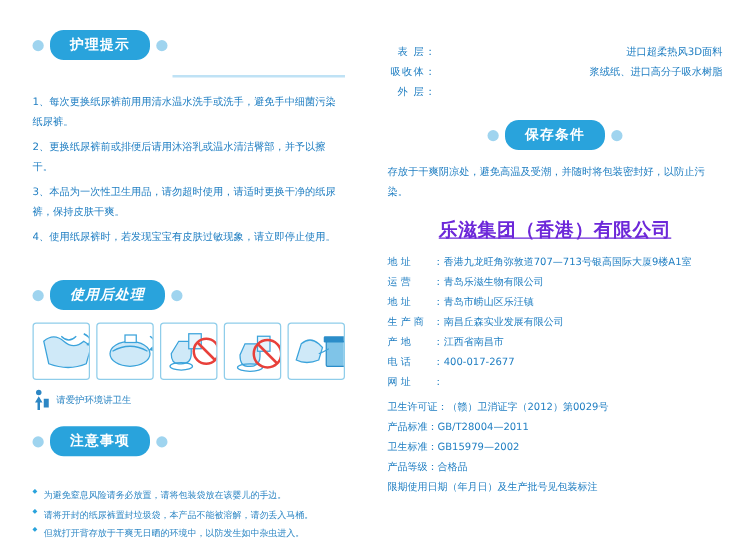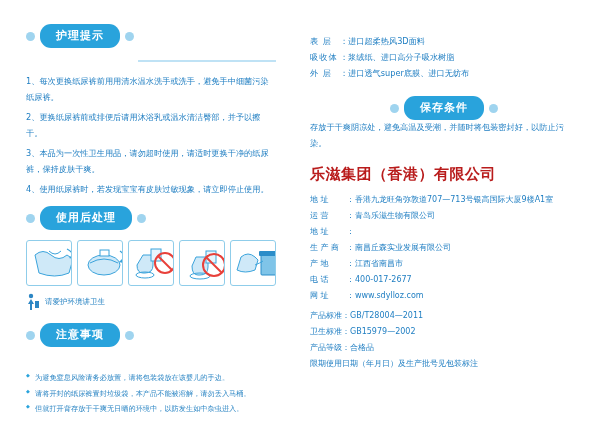--- a/index.html
+++ b/index.html
@@ -92,38 +92,42 @@
     font-size:5px;
     color:#29a3dc;
   }
 
   
   .kv{
     margin-top:10px;
     font-size:8.2px;
     line-height:1.95;
     color:#1f7ec2;
+    text-align:right;
   }
   .kv-row{display:flex;}
   .kv-key{width:30px;flex:none;letter-spacing:1px;}
   .kv-colon{width:8px;flex:none;}
   .kv-val{flex:1;}
 
   .para{
+    margin-top:10px;
     font-size:8.2px;
     line-height:1.9;
     color:#1f7ec2;
   }
 
   .company{
     margin-top:14px;
     font-size:15px;
     font-weight:bold;
-    color:#b91c1c;
+    color:#6d28d9;
     letter-spacing:0.5px;
+    text-align:center;
+    text-decoration:underline;
   }
 
   .addr{
     margin-top:8px;
     font-size:8px;
     line-height:2.0;
     color:#1f7ec2;
   }
   .addr-row{display:flex;}
   .addr-key{width:36px;flex:none;display:flex;justify-content:space-between;}
@@ -161,21 +165,21 @@
     <div class="pill-line" style="left:112px;top:36px;width:138px;"></div>
 
     <div class="body-text">
       <p>1、每次更换纸尿裤前用用清水温水洗手或洗手，避免手中细菌污染纸尿裤。</p>
       <p>2、更换纸尿裤前或排便后请用沐浴乳或温水清洁臀部，并予以擦干。</p>
       <p>3、本品为一次性卫生用品，请勿超时使用，请适时更换干净的纸尿裤，保持皮肤干爽。</p>
       <p>4、使用纸尿裤时，若发现宝宝有皮肤过敏现象，请立即停止使用。</p>
     </div>
 
     
-    <div style="margin-top:8px;">
+    <div style="margin-top:26px;font-style:italic;">
       <div class="pill-wrap" style="display:inline-block;margin-left:14px;">
         <span class="pill">使用后处理</span>
       </div>
     </div>
 
     <div class="icon-row">
 
       <div class="icon-cell">
         <svg width="56" height="44" viewBox="0 0 56 44">
           <path d="M8 14 q8 -7 16 0 q8 7 16 0 l6 4 -4 14 q-14 6 -30 0 z" fill="#cfe9f8" stroke="#3ba3db" stroke-width="1"></path>
@@ -258,21 +262,20 @@
         <span class="kv-val">进口超柔热风3D面料</span>
       </div>
       <div class="kv-row">
         <span class="kv-key">吸收体</span>
         <span class="kv-colon">：</span>
         <span class="kv-val">浆绒纸、进口高分子吸水树脂</span>
       </div>
       <div class="kv-row">
         <span class="kv-key">外   层</span>
         <span class="kv-colon">：</span>
-        <span class="kv-val">进口透气super底膜、进口无纺布</span>
       </div>
     </div>
 
     <div style="text-align:center;margin-top:14px;">
       <div class="pill-wrap" style="display:inline-block;">
         <span class="pill">保存条件</span>
       </div>
     </div>
 
     <div class="para">存放于干爽阴凉处，避免高温及受潮，并随时将包装密封好，以防止污染。</div>
@@ -286,44 +289,45 @@
         <span class="addr-val">香港九龙旺角弥敦道707—713号银高国际大厦9楼A1室</span>
       </div>
       <div class="addr-row">
         <span class="addr-key">运  营</span>
         <span class="addr-colon">：</span>
         <span class="addr-val">青岛乐滋生物有限公司</span>
       </div>
       <div class="addr-row">
         <span class="addr-key">地  址</span>
         <span class="addr-colon">：</span>
+        <span class="addr-val">青岛市崂山区乐汪镇</span>
       </div>
       <div class="addr-row">
         <span class="addr-key">生 产 商</span>
         <span class="addr-colon">：</span>
         <span class="addr-val">南昌丘森实业发展有限公司</span>
       </div>
       <div class="addr-row">
         <span class="addr-key">产  地</span>
         <span class="addr-colon">：</span>
         <span class="addr-val">江西省南昌市</span>
       </div>
       <div class="addr-row">
         <span class="addr-key">电  话</span>
         <span class="addr-colon">：</span>
         <span class="addr-val">400-017-2677</span>
       </div>
       <div class="addr-row">
         <span class="addr-key">网  址</span>
         <span class="addr-colon">：</span>
-        <span class="addr-val">www.sdylloz.com</span>
       </div>
     </div>
 
     <div class="certs">
+      <div>卫生许可证：（赣）卫消证字（2012）第0029号</div>
       <div>产品标准：GB/T28004—2011</div>
       <div>卫生标准：GB15979—2002</div>
       <div>产品等级：合格品</div>
       <div>限期使用日期（年月日）及生产批号见包装标注</div>
     </div>
   </div>
 
 </div>
 
 </body></html>

